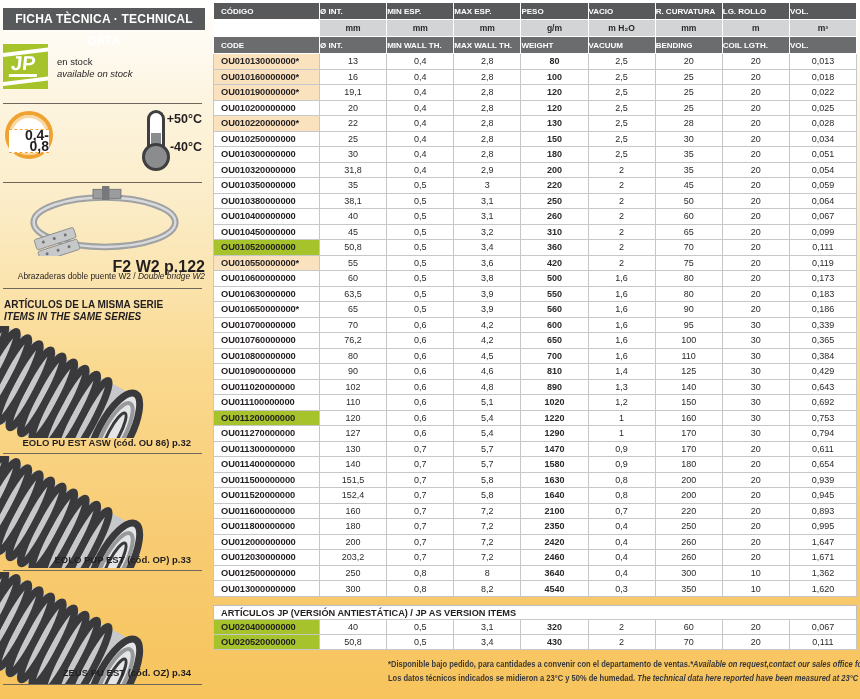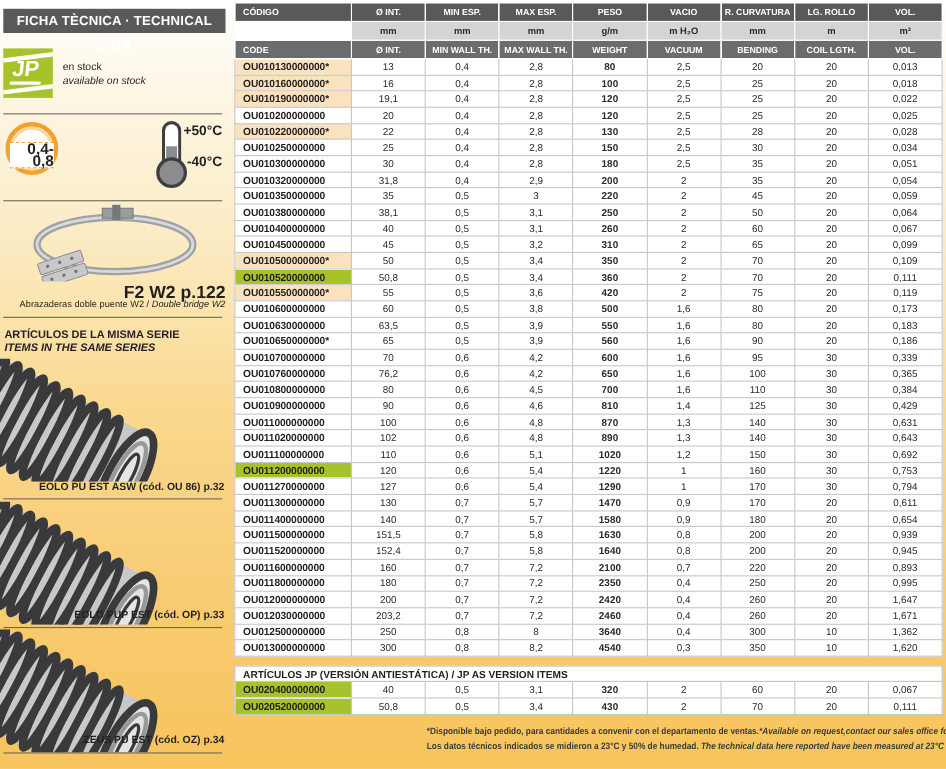--- a/index.html
+++ b/index.html
@@ -30,27 +30,27 @@
   .temp{position:absolute;right:8px;font-weight:bold;font-size:12.5px;}
   .t-max{top:112px;} .t-min{top:140px;}
   .clamp{position:absolute;left:22px;top:186px;}
   .clamp-ref{position:absolute;right:5px;top:258px;font-weight:bold;font-size:16px;text-align:center;}
   .clamp-label{position:absolute;right:5px;top:271px;font-size:8.4px;text-align:right;white-space:nowrap;}
   .clamp-label .en{font-style:italic;}
   .series-title{position:absolute;left:4px;top:299px;font-weight:bold;font-size:10px;line-height:12px;}
   .series-title .en{font-style:italic;}
   .hose{position:absolute;left:-6px;width:212px;height:112px;overflow:hidden;}
   .hose1{top:326px;} .hose2{top:456px;} .hose3{top:572px;}
-  .caption{position:absolute;right:6px;font-weight:bold;font-size:9.5px;text-align:left;white-space:nowrap;}
+  .caption{position:absolute;right:19px;font-weight:bold;font-size:9.5px;text-align:left;white-space:nowrap;}
   .cap1{top:437px;} .cap2{top:554px;} .cap3{top:667px;}
   .d1{top:103px;} .d2{top:182px;} .d3{top:288px;} .d4{top:453px;} .d5{top:570px;} .d6{top:684px;}
   
   table{table-layout:fixed;border-collapse:collapse;background:#fff;}
   .main-table{position:absolute;left:213px;top:2px;width:644px;height:595px;}
-  th{color:#fff;font-size:8px;font-weight:bold;border:1px solid #fff;height:16px;padding:0;text-align:center;
+  th{color:#fff;font-size:8px;font-weight:bold;border:1px solid #fff;height:16px;padding:0;text-align:left;
     overflow:hidden;white-space:nowrap;}
   th.h1{background:var(--header_dark);}
   th.h2{background:var(--header_mid);}
   th.codecol{text-align:left;padding-left:7px;}
   td.unit{background:var(--units_bg);border:1px solid #fff;font-weight:bold;font-size:8.5px;color:#2A2A2A;
     height:16px;text-align:center;padding:0;}
   td.unit.code-unit{background:#fff;}
   tbody td{border:1px solid #C6C7C9;font-size:9px;text-align:center;color:#2A2A2A;padding:0;
     overflow:hidden;white-space:nowrap;}
   td.code{text-align:left;padding-left:7px;font-weight:bold;font-size:9.3px;color:#231F20;letter-spacing:-.1px;}
@@ -381,31 +381,20 @@
           <td class="val">45</td>
           <td class="val">0,5</td>
           <td class="val">3,2</td>
           <td class="val peso">310</td>
           <td class="val">2</td>
           <td class="val">65</td>
           <td class="val">20</td>
           <td class="val">0,099</td>
         </tr>
         <tr>
-          <td class="code hl-peach">OU010500000000*</td>
-          <td class="val">50</td>
-          <td class="val">0,5</td>
-          <td class="val">3,4</td>
-          <td class="val peso">350</td>
-          <td class="val">2</td>
-          <td class="val">70</td>
-          <td class="val">20</td>
-          <td class="val">0,109</td>
-        </tr>
-        <tr>
           <td class="code hl-green">OU010520000000</td>
           <td class="val">50,8</td>
           <td class="val">0,5</td>
           <td class="val">3,4</td>
           <td class="val peso">360</td>
           <td class="val">2</td>
           <td class="val">70</td>
           <td class="val">20</td>
           <td class="val">0,111</td>
         </tr>
@@ -489,31 +478,20 @@
         <tr>
           <td class="code">OU010900000000</td>
           <td class="val">90</td>
           <td class="val">0,6</td>
           <td class="val">4,6</td>
           <td class="val peso">810</td>
           <td class="val">1,4</td>
           <td class="val">125</td>
           <td class="val">30</td>
           <td class="val">0,429</td>
-        </tr>
-        <tr>
-          <td class="code">OU011000000000</td>
-          <td class="val">100</td>
-          <td class="val">0,6</td>
-          <td class="val">4,8</td>
-          <td class="val peso">870</td>
-          <td class="val">1,3</td>
-          <td class="val">140</td>
-          <td class="val">30</td>
-          <td class="val">0,631</td>
         </tr>
         <tr>
           <td class="code">OU011020000000</td>
           <td class="val">102</td>
           <td class="val">0,6</td>
           <td class="val">4,8</td>
           <td class="val peso">890</td>
           <td class="val">1,3</td>
           <td class="val">140</td>
           <td class="val">30</td>

